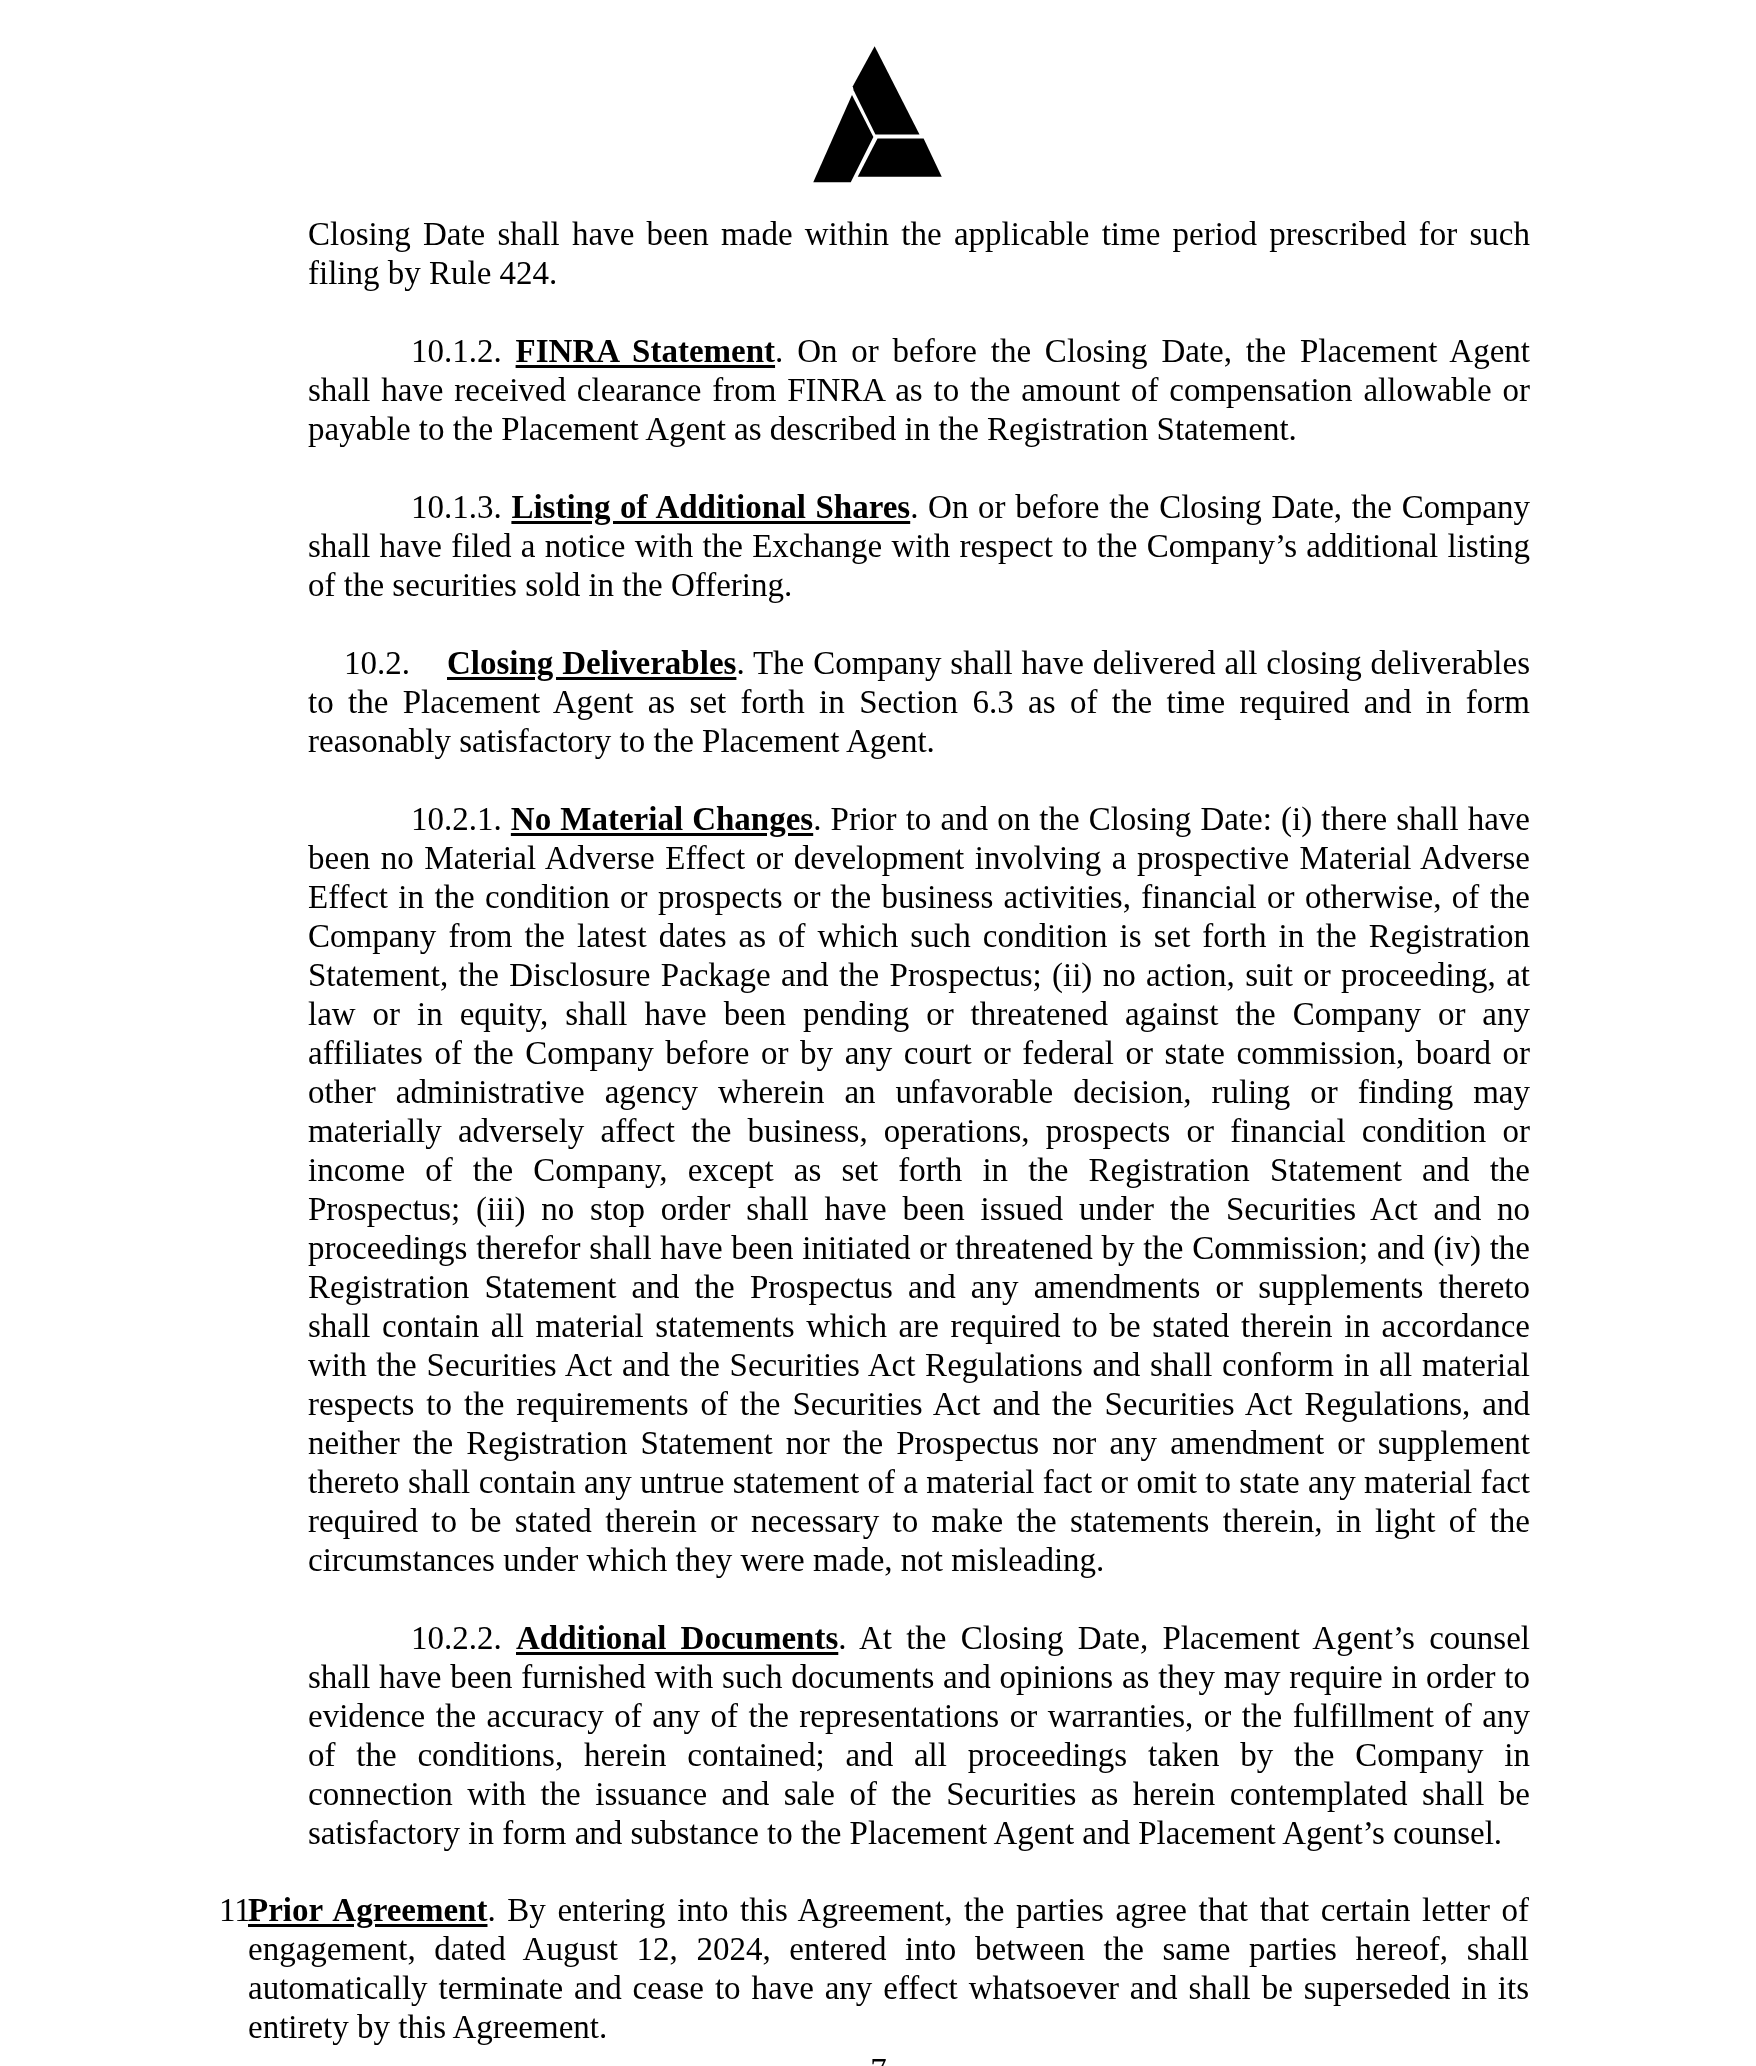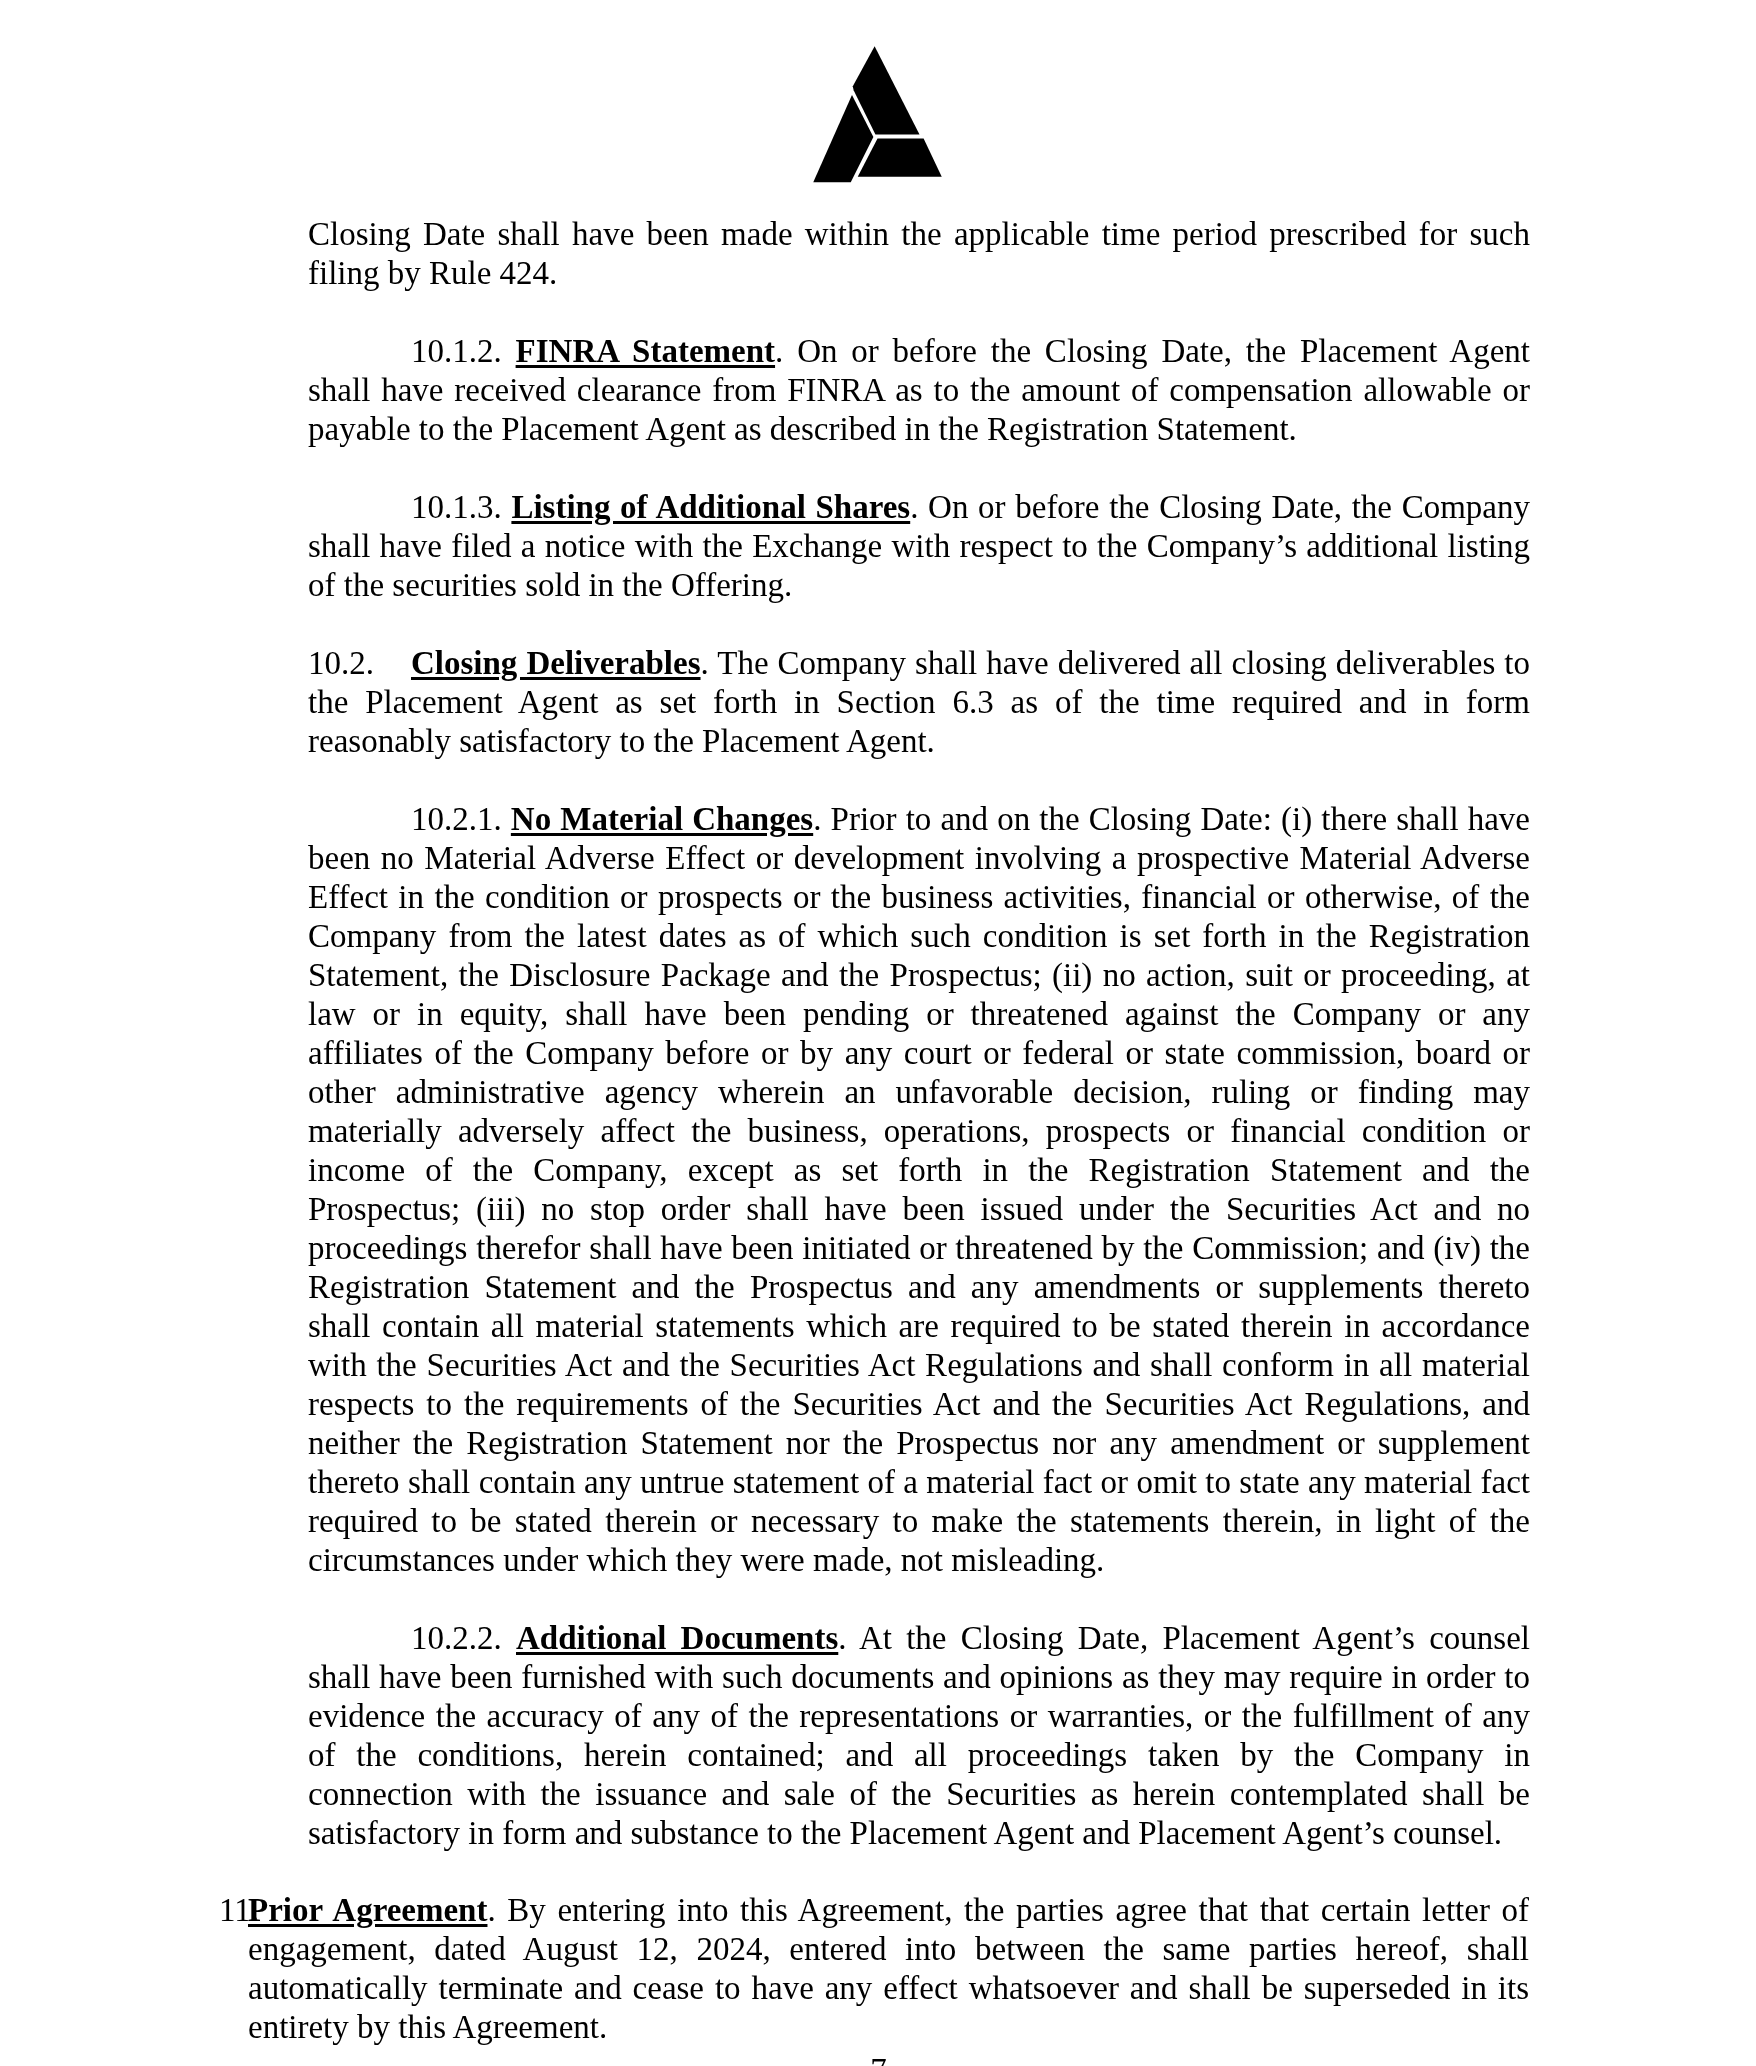--- a/index.html
+++ b/index.html
@@ -6,21 +6,21 @@
     body { width: 1756px; height: 2273px; position: relative; overflow: hidden; color: #000; }
     .page { position: absolute; left: 0; top: 0; width: 1756px; height: 2273px; background: #fff; }
     .logo { position: absolute; left: 795px; top: 43px; width: 165px; height: 140px; }
     .body-text {
       position: absolute; left: 308px; top: 215px; width: 1222px;
       font-family: Liberation Serif, serif; font-size: 33px; line-height: 39px;
       text-align: justify;
     }
     .para { margin: 0 0 39px 0; }
     .para.indent { text-indent: 103px; }
-    .sec-num { display: inline-block; width: 103px; }
+    .sec-num { display: inline-block; width: 103px; margin-left: 36px; }
     .heading { font-weight: bold; text-decoration: underline; text-decoration-thickness: 3.3px; text-underline-offset: 3.3px; }
     .sec11 { position: absolute; left: 196px; top: 1891px; width: 1333px;
       font-family: "Liberation Serif", serif; font-size: 33px; line-height: 39px; text-align: justify; }
     .sec11 .num { position: absolute; left: 0; top: 0; margin-left: 23px; }
     .sec11 .txt { margin-left: 52px; }
     .heading-plain-u { text-decoration: underline; text-decoration-thickness: 3.3px; text-underline-offset: 3.3px; font-weight: bold; }
     .page-number { position: absolute; left: 860px; top: 2052px; width: 37px; text-align: center;
       font-family: "Liberation Serif", serif; font-size: 33px; }
   </style>
 </head>

